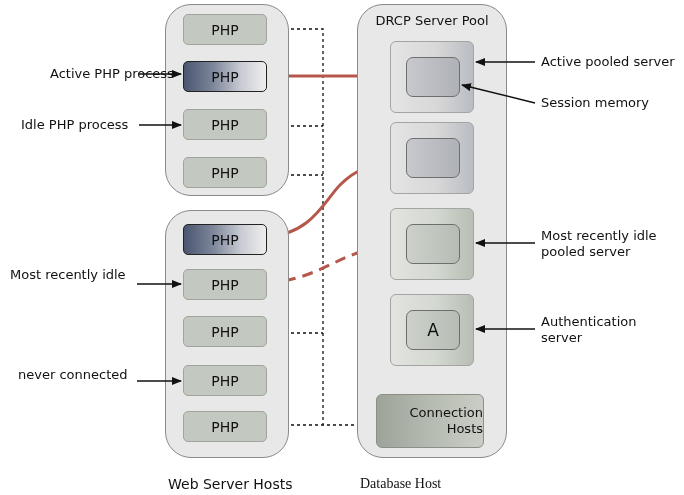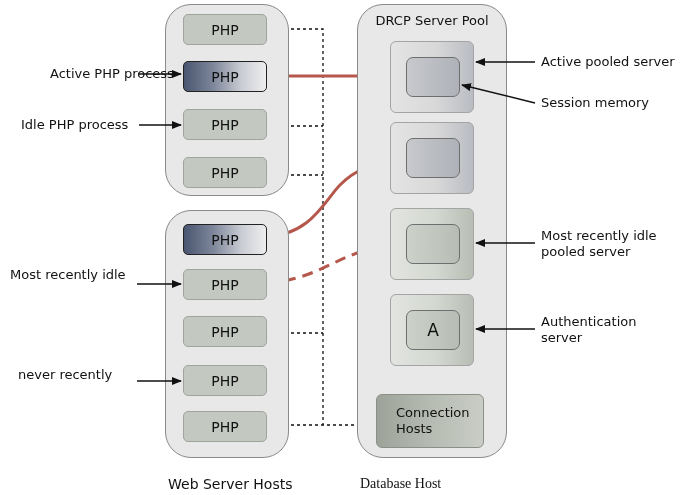--- a/index.html
+++ b/index.html
@@ -13,21 +13,21 @@
   .php.active { border: 1.2px solid #222; background: linear-gradient(90deg, #4a5670 0%, #7c8599 35%, #c9ccd3 70%, #eeeeee 100%); }
   .pooled { position: absolute; width: 84px; height: 72px; box-sizing: border-box; border-radius: 6px;
             border: 1px solid #a4a4a4; background: linear-gradient(90deg, #e4e4e4 0%, #d8d8d8 55%, #b9bcc2 100%); }
   .pooled.idle { background: linear-gradient(90deg, #e2e4e0 0%, #d3d8d0 55%, #b8beb4 100%); }
   .pooled .mem { position: absolute; left: 15px; top: 15px; width: 54px; height: 40px; box-sizing: border-box;
                  border-radius: 7px; border: 1px solid #6e6e6e; background: linear-gradient(90deg, #c7c9cd, #aeb1b7);
                  display: flex; align-items: center; justify-content: center; font-size: 17px; color: #111; }
   .pooled.idle .mem { background: linear-gradient(90deg, #ccd1ca, #b7bdb4); }
   .broker { position: absolute; left: 376px; top: 394px; width: 108px; height: 54px; box-sizing: border-box;
             border-radius: 6px; border: 1px solid #8a8f87; background: linear-gradient(90deg, #9da398 0%, #b6bbb1 50%, #c9cdc5 100%);
-            font-size: 13px; line-height: 16px; padding: 10px 0 12px 19px; color: #111; }
+            font-size: 13px; line-height: 16px; padding: 10px 0 12px 19px; color: #111; text-align: right; }
   .label { position: absolute; font-size: 13px; line-height: 16px; color: #111; white-space: nowrap; }
   .pooltitle { position: absolute; left: 358px; top: 13px; width: 148px; text-align: center; font-size: 13px; }
   .footer { position: absolute; font-size: 14px; top: 476px; }
   svg.overlay { position: absolute; left: 0; top: 0; }
 </style>
 </head>
 <body>
 
 <svg class="overlay" width="684" height="495">
 
@@ -95,21 +95,21 @@
     <line x1="535" y1="329" x2="476" y2="329" marker-end="url(#ah)"></line>
   </g>
 </svg>
 
 <div class="label" style="left:4px; top:66px;margin-left:46px;">Active PHP process</div>
 <div class="label" style="left:21px; top:117px;">Idle PHP process</div>
 <div class="label" style="left:10px; top:267px;">
   <div>Most recently idle</div>
 </div>
 <div class="label" style="left:18px; top:367px; text-align:right;">
-  <div>never recently</div>
+  <div>never connected</div>
 </div>
 
 <div class="label" style="left:541px; top:54px;">Active pooled server</div>
 <div class="label" style="left:541px; top:95px;">Session memory</div>
 <div class="label" style="left:541px; top:228px;">
   <div>Most recently idle</div>
   <div>pooled server</div>
 </div>
 <div class="label" style="left:541px; top:314px;">
   <div>Authentication</div>

